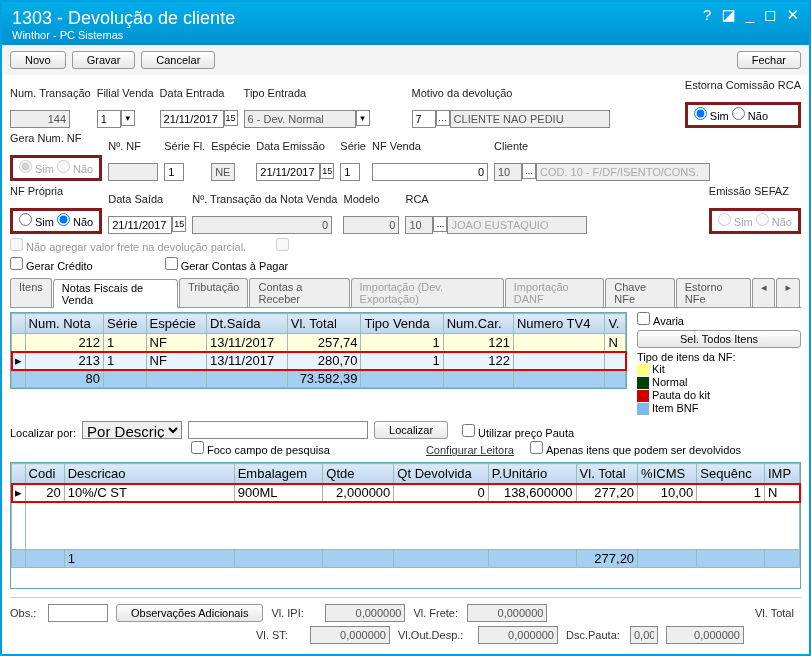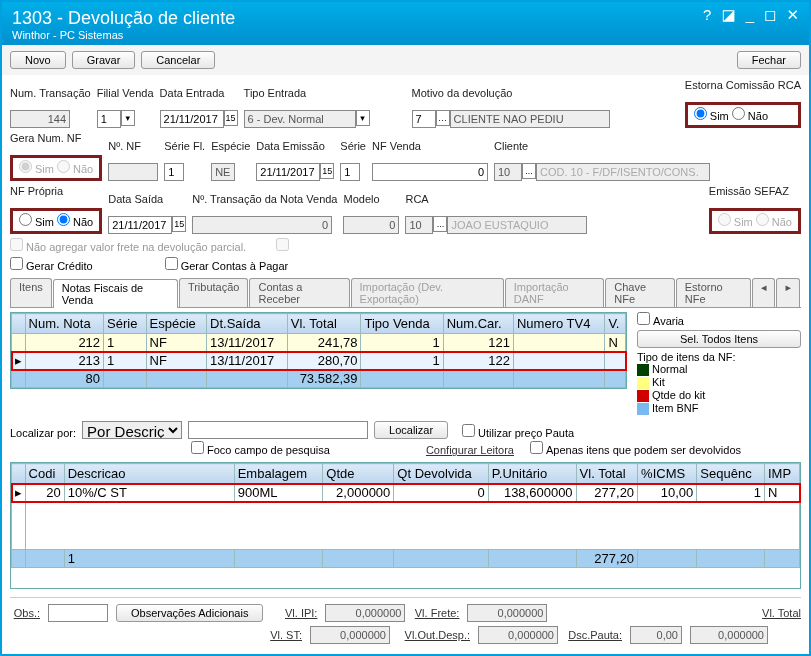--- a/index.html
+++ b/index.html
@@ -33,21 +33,21 @@
   .grid1wrap tbody tr.outlined { outline:2px solid #d00; outline-offset:-1px;}
   .grid1sum td { background:#a5cff0 !important; border:1px solid #6aa; }
   .grid2wrap { border:1px solid #6aa; margin-top:2px; }
   .grid2wrap tbody tr td { background:#fff; }
   .grid2wrap tbody tr.outlined { outline:2px solid #d00; outline-offset:-1px;}
   .grid2sum td { background:#a5cff0 !important; border:1px solid #6aa;}
   .legend-box { width:12px; height:12px; display:inline-block; vertical-align:middle; margin-right:3px;}
   .side { width:170px; padding-left:6px; font-size:11px; }
   .num { text-align:right; }
   .footer-row { display:flex; gap:8px; align-items:center; padding:2px 0;}
-  .footer-row .lbl { font-size:11px; color:#333; min-width:46px; text-align:right;text-decoration:underline;}
+  .footer-row .lbl { font-size:11px; color:#333; min-width:46px; }
   .sel { border:1px solid #888; height:18px; font-size:15px; }
 </style>
 </head>
 <body>
 
 <div class="window">
   <div class="titlebar" style="position:relative;">
     <div class="title">1303 - Devolução de cliente</div>
     <div class="sub">Winthor - PC Sistemas</div>
     <div class="controls">
@@ -242,21 +242,21 @@
               <th>V.</th>
             </tr>
               </thead>
             <tbody>
               <tr>
                 <td></td>
                   <td class="num">212</td>
                   <td>1</td>
                   <td>NF</td>
                   <td>13/11/2017</td>
-                  <td class="num">241,78</td>
+                  <td class="num">257,74</td>
                   <td class="num">1</td>
                   <td class="num">121</td>
                   <td></td>
                   <td>N</td>
               </tr>
               <tr class="outlined">
                 <td>▸</td>
                   <td class="num">213</td>
                   <td>1</td>
                   <td>NF</td>
@@ -280,23 +280,23 @@
                   <td></td>
               </tr>
             </tbody>
           </table>
         </div>
       </div>
       <div class="side">
         <div><label><input type="checkbox" class="chk" style=""><span>Avaria</span></label></div>
         <button class="btn" style="width:100%;margin:3px 0;">Sel. Todos Itens</button>
         <div>Tipo de itens da NF:</div>
+        <div><span class="legend-box" style="background:#ffff80"></span><span>Kit</span></div>
         <div><span class="legend-box" style="background:#004000"></span><span>Normal</span></div>
-        <div><span class="legend-box" style="background:#ffff80"></span><span>Kit</span></div>
-        <div><span class="legend-box" style="background:#d00000"></span><span>Qtde do kit</span></div>
+        <div><span class="legend-box" style="background:#d00000"></span><span>Pauta do kit</span></div>
         <div><span class="legend-box" style="background:#7ab8f0"></span><span>Item BNF</span></div>
       </div>
     </div>
 
     <div class="row" style="margin-top:2px;align-items:flex-end;">
       <label>Localizar por:</label>
       <select class="sel" style="width:100px"><option>Por Descrição</option></select>
       <input class="inp" style="width: 180px;">
       <button class="btn">Localizar</button>
       <label style="margin-left:8px"><input type="checkbox" class="chk" style=""><span>Utilizar preço Pauta</span></label>
@@ -372,19 +372,19 @@
         <div style="flex:1"></div>
         <span class="lbl">Vl. Total</span>
       </div>
       <div class="footer-row">
         <div style="width:238px"></div>
         <span class="lbl">Vl. ST:</span>
         <input class="inp ro num" style="width: 80px;" readonly="" value="0,000000">
         <span class="lbl" style="min-width:72px">Vl.Out.Desp.:</span>
         <input class="inp ro num" style="width: 80px;" readonly="" value="0,000000">
         <span class="lbl" style="min-width:56px">Dsc.Pauta:</span>
-        <input class="inp ro num" style="width: 52px;" readonly="" value="0,00">
+        <input class="inp ro num" style="width: 28px;" readonly="" value="0,00">
         <input class="inp ro num" style="width: 78px;" readonly="" value="0,000000">
       </div>
     </div>
 
   </div>
 </div>
 
 </body></html>

